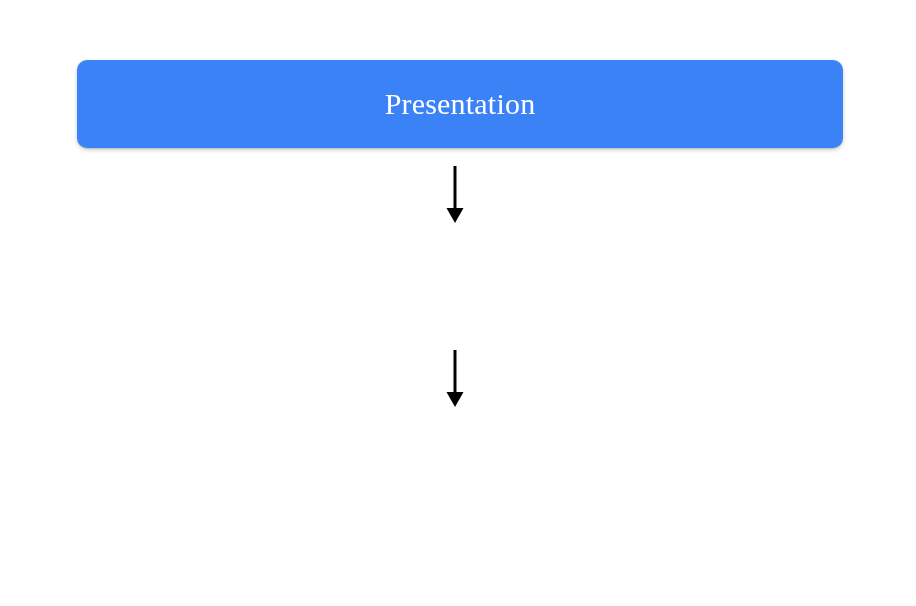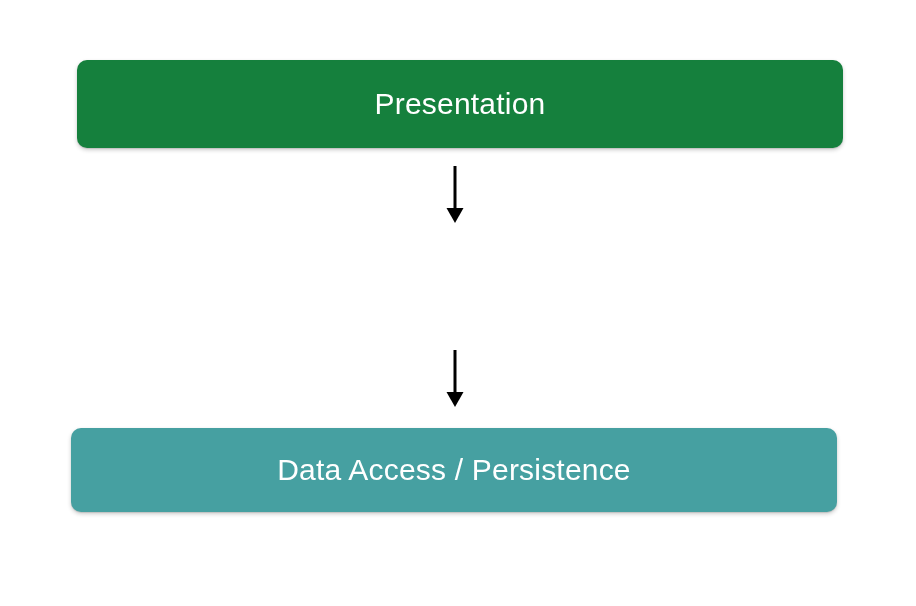--- a/index.html
+++ b/index.html
@@ -43,36 +43,33 @@
   }
   .arrow svg { display: block; }
   .arrow-1 { left: 442px; top: 165px; }
   .arrow-2 { left: 442px; top: 349px; }
 </style>
 </head>
 <body>
 
 <div class="canvas">
 
-  <div class="layer layer-1" style="background-color: #15803d;">
+  <div class="layer layer-1" style="background-color: #3b82f6; font-family: Liberation Serif, serif;">
     <span class="layer-label">Presentation</span>
   </div>
 
   <div class="arrow arrow-1" style="color: rgb(0, 0, 0);">
     <svg width="26" height="58" viewBox="0 0 26 58" aria-hidden="true">
       <line x1="13" y1="1" x2="13" y2="45" stroke="currentColor" stroke-width="3"></line>
       <polygon points="4.5,43 21.5,43 13,58" fill="currentColor"></polygon>
     </svg>
   </div>
 
 
   <div class="arrow arrow-2" style="color: rgb(0, 0, 0);">
     <svg width="26" height="58" viewBox="0 0 26 58" aria-hidden="true">
       <line x1="13" y1="1" x2="13" y2="45" stroke="currentColor" stroke-width="3"></line>
       <polygon points="4.5,43 21.5,43 13,58" fill="currentColor"></polygon>
     </svg>
   </div>
 
-  <div class="layer layer-3" style="background-color: rgb(70, 160, 161);">
-    <span class="layer-label">Data Access / Persistence</span>
-  </div>
 
 </div>
 
 </body></html>

